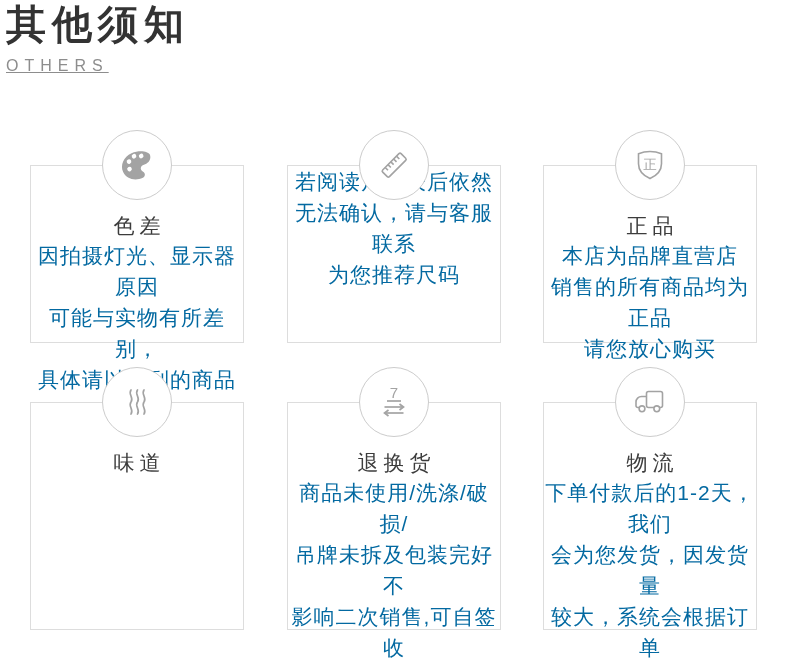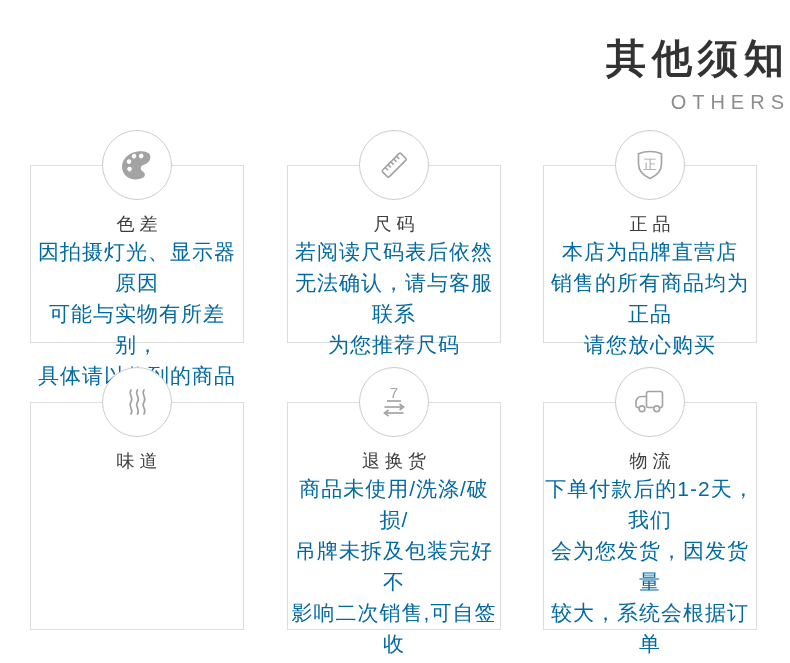--- a/index.html
+++ b/index.html
@@ -6,28 +6,28 @@
   html, body { background: #ffffff; }
   body {
     width: 790px; height: 663px;
     font-family: "Liberation Sans", "DejaVu Sans", sans-serif;
     position: relative;
     overflow: hidden;
   }
   .page { position: relative; width: 790px; height: 663px; background: #ffffff; }
 
   
-  .header { text-align: right; padding-top: 34px; }
+  .header { text-align: left; }
   .main-title {
     font-size: 40px; font-weight: 600; color: #333333;
     letter-spacing: 6px; text-indent: 6px; line-height: 48px;
   }
   .sub-title {
-    margin-top: 9px; font-size: 20px; font-weight: 300;
-    color: #8d8d8d; letter-spacing: 6px; text-indent: 6px;
+    margin-top: 9px; font-size: 16px; font-weight: 300;
+    color: #8d8d8d; letter-spacing: 6px; text-indent: 6px; text-decoration: underline;
   }
 
   
   .card {
     position: absolute;
     width: 214px;
     border: 1px solid #dddddd;
     background: #ffffff;
     text-align: center;
   }
@@ -40,21 +40,21 @@
   .badge {
     position: absolute; left: 50%; top: -36px;
     width: 70px; height: 70px; margin-left: -35px;
     background: #ffffff; border: 1px solid #cccccc; border-radius: 50%;
     display: flex; align-items: center; justify-content: center;
   }
   .badge svg { display: block; }
 
   .card-title {
     margin-top: 46px;
-    font-size: 18px; font-weight: 500; color: #3c3c3c;
+    font-size: 21px; font-weight: 500; color: #3c3c3c;
     letter-spacing: 5px; text-indent: 5px;
   }
   .card-text {
     font-size: 21px; color: #0369a1;
     line-height: 31px; letter-spacing: 1px;
     white-space: pre-line;
   }
 </style>
 </head>
 <body>
@@ -90,21 +90,20 @@
         <g transform="rotate(-45 20 20)" fill="none" stroke="#a3a3a3" stroke-width="1.6">
           <rect x="7" y="15.5" width="26" height="9.5" rx="1.5"></rect>
           <line x1="12" y1="15.5" x2="12" y2="19.5"></line>
           <line x1="16" y1="15.5" x2="16" y2="19.5"></line>
           <line x1="20" y1="15.5" x2="20" y2="19.5"></line>
           <line x1="24" y1="15.5" x2="24" y2="19.5"></line>
           <line x1="28" y1="15.5" x2="28" y2="19.5"></line>
         </g>
       </svg>
     </div>
-    <h3 class="card-title">尺码</h3>
     <p class="card-text">若阅读尺码表后依然
 无法确认，请与客服联系
 为您推荐尺码</p>
   </section>
 
   <section class="card row1 col3">
     <div class="badge">
       <svg width="40" height="40" viewBox="0 0 40 40">
         <path fill="none" stroke="#a3a3a3" stroke-width="1.6" d="M20 6.5 c4 0 8 0.8 11.5 2.2 v10 c0 7-4.6 11.7-11.5 14.9 C13.1 30.4 8.5 25.7 8.5 18.7 v-10 C12 7.3 16 6.5 20 6.5 z"></path>
         <text x="20" y="24" text-anchor="middle" font-size="13.5" fill="#a3a3a3">正</text>

